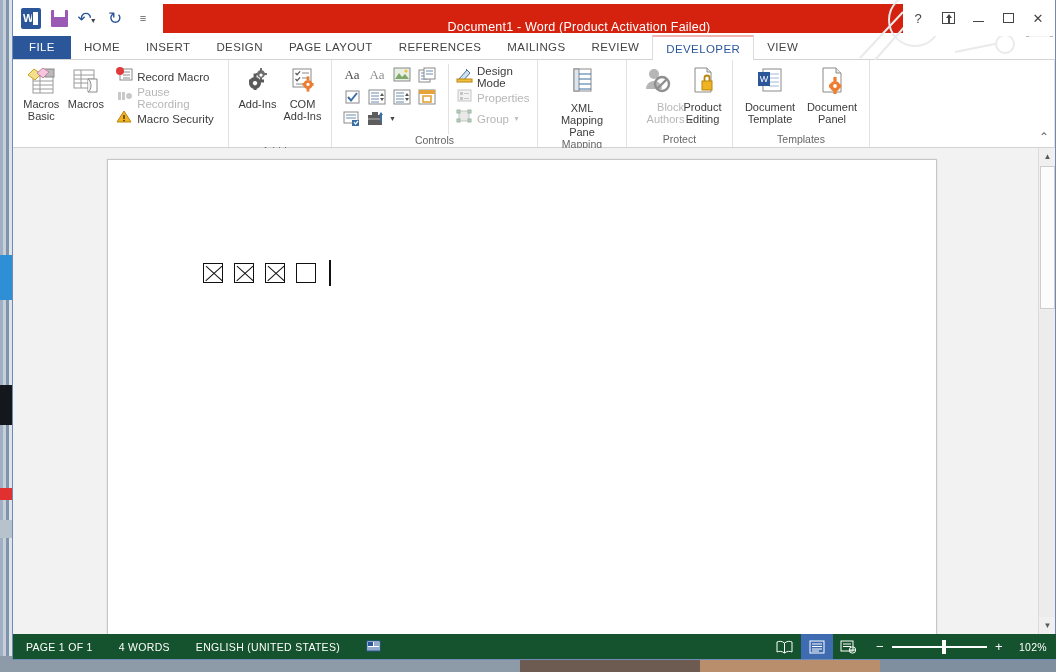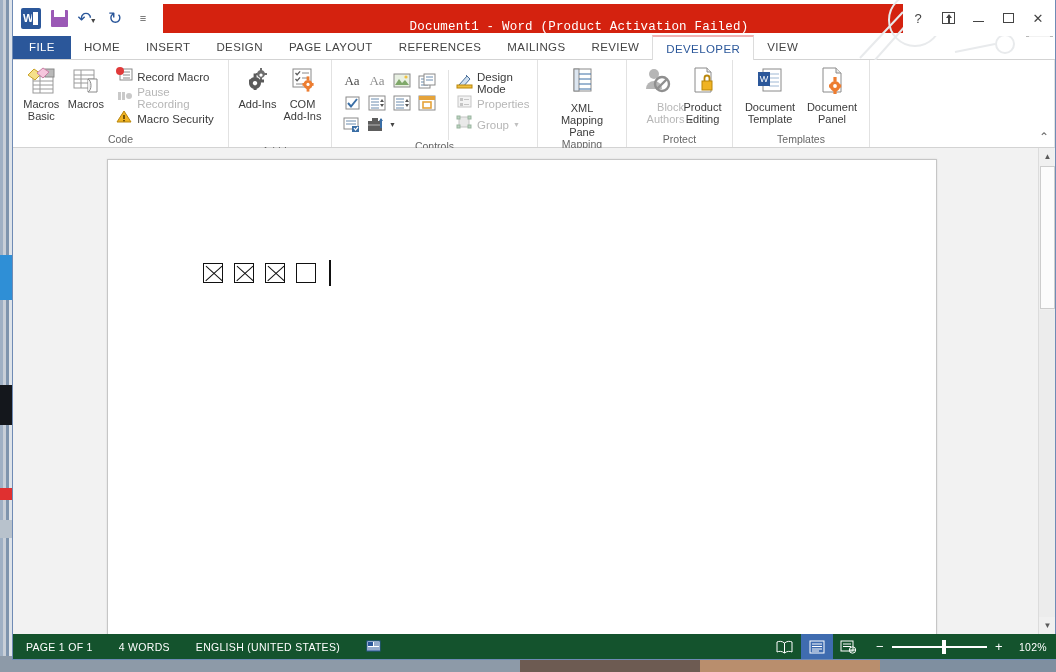--- a/index.html
+++ b/index.html
@@ -72,21 +72,21 @@
   .caret-sm { color:#444; font-size:7px; margin-left:-2px; margin-top:5px; }
   .qat-drop { color:#555; font-size:11px; padding:0 4px; }
 
   .title-red {
     position:absolute; left:150px; right:60px; top:4px; height:29px;
     background:#d4220f;
     display:flex; align-items:center; justify-content:center;
   }
   .title-text {
     color:#fff; font-size:12.5px; letter-spacing:.2px;
-    font-family:Liberation Mono, monospace;
+    font-family:Liberation Sans, sans-serif;
     margin-top:16px;
   }
   .win-controls {
     position:absolute; right:0; top:0; height:36px;
     display:flex; align-items:center; gap:0; background:#fff; z-index:3; padding-right:2px;
   }
   .wc { width:30px; height:34px; display:flex; align-items:center; justify-content:center;
         color:#444; font-size:13px; }
   .wc-sq { width:11px; height:10px; border:1.4px solid #444; }
   .wc-min { width:11px; height:0; border-top:1.5px solid #444; margin-top:6px; }
@@ -362,21 +362,20 @@
               <svg width="17" height="15" viewBox="0 0 17 15">
                 <path d="M8 2 L15 13 L1 13 Z" fill="#f0b323" stroke="#b9860b"></path>
                 <rect x="7.2" y="6" width="1.6" height="4" fill="#5a4000"></rect>
                 <rect x="7.2" y="11" width="1.6" height="1.4" fill="#5a4000"></rect>
               </svg>
             </span>
             <span class="lbl">Macro Security</span>
           </div>
         </div>
       </div>
-      <div class="group-label">Code</div>
     </div>
 
     <div class="group" style="width:103px;gap:23px;">
       <div class="group-body" style="justify-content:center;">
         <div class="bigbtn">
           <span class="ico i-addins">
             <svg width="28" height="28" viewBox="0 0 28 28">
               <g fill="#6d6d6d">
                 <path d="M17 3 a4 4 0 1 1 -0.01 0 z M17 6.5 a1.6 1.6 0 1 0 0.01 0z"></path>
                 <rect x="16" y="1" width="2" height="3"></rect>
@@ -414,21 +413,21 @@
               <circle cx="19" cy="17.4" r="1.6" fill="#fff"></circle>
             </svg>
           </span>
           <span class="lbl"><span>COM</span><br><span>Add-Ins</span></span>
         </div>
       </div>
       <div class="group-label">Add-Ins</div>
     </div>
 
     <div class="group" style="width:206px;">
-      <div class="group-body" style="padding-left:8px;margin-top:6px;">
+      <div class="group-body" style="padding-left:8px;">
         <div class="ctrl-grid">
           <div class="ctrl-cell">
             <span style="font-size:13px;color:#4a4a4a;font-family:'Liberation Serif',serif;">Aa</span>
           </div>
           <div class="ctrl-cell">
             <span style="font-size:13px;color:#8d8d8d;font-family:'Liberation Serif',serif;">Aa</span>
           </div>
           <div class="ctrl-cell">
             <svg width="18" height="15" viewBox="0 0 18 15">
               <rect x="1" y="1" width="16" height="13" fill="#e8f0e2" stroke="#8a8a8a"></rect>

